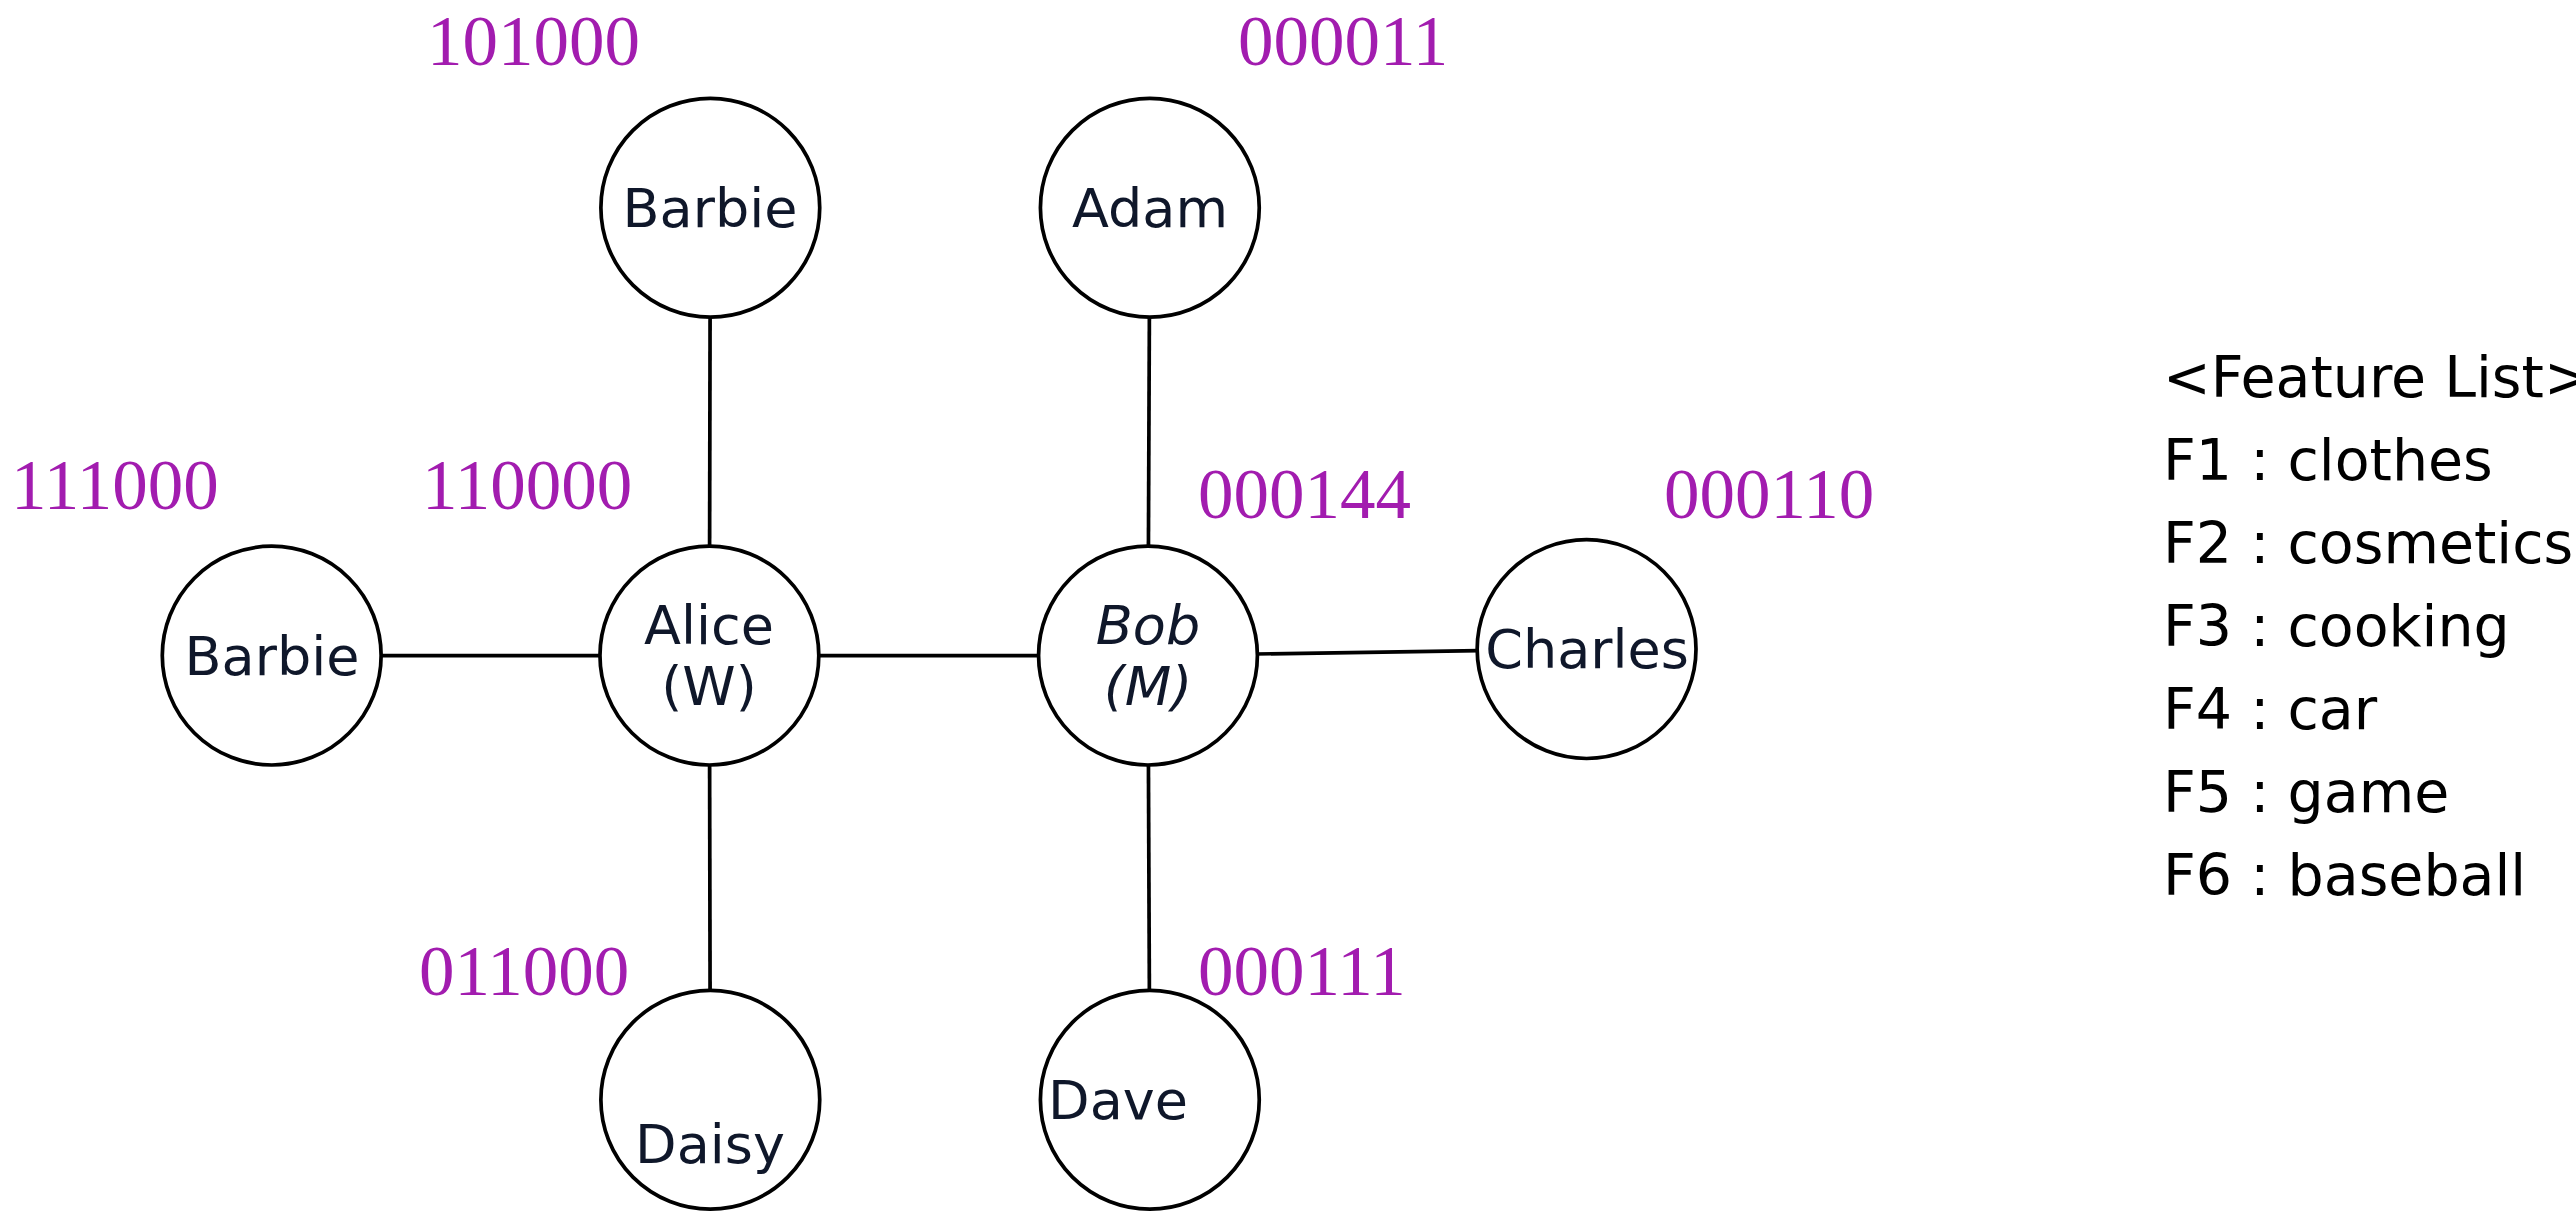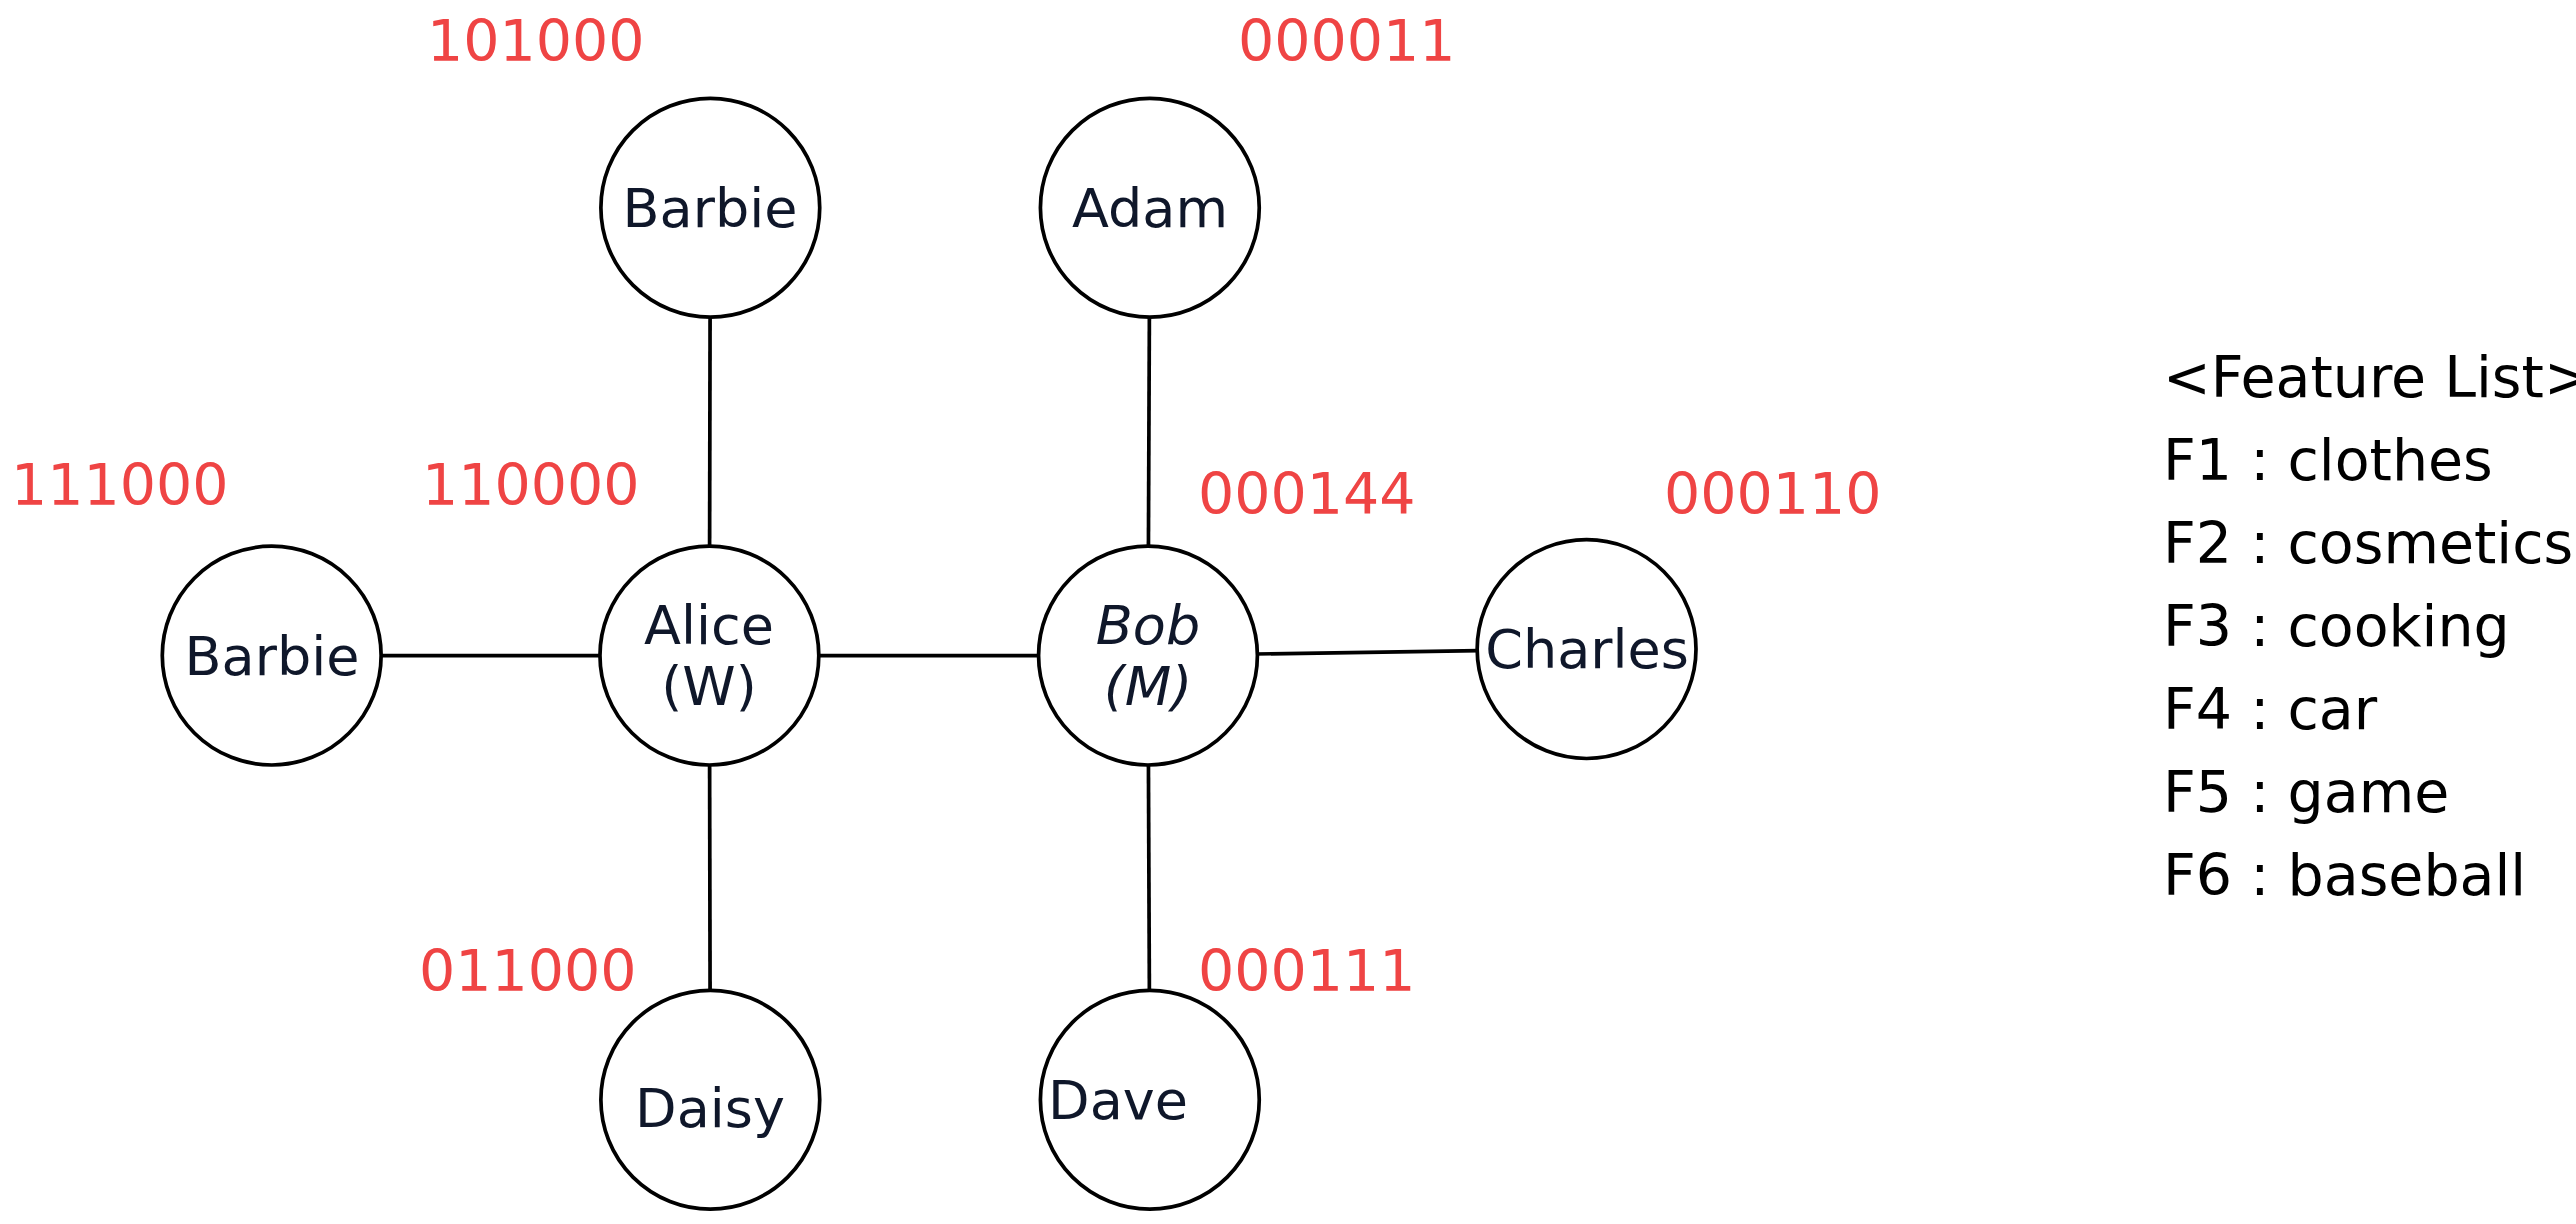--- a/index.html
+++ b/index.html
@@ -31,25 +31,26 @@
     color: #0f172a;
     white-space: nowrap;
     transform: translate(-50%, -50%);
     pointer-events: none;
   }
   .node-label .sub {
     display: block;
   }
   .code-label {
     position: absolute;
-    font-size: 57px;
+    font-size: 71px;
     line-height: 57px;
     letter-spacing: 0px;
-    color: #ef4444;
+    color: #a21caf;
     white-space: nowrap;
+    font-family: Liberation Serif, serif;
   }
   #feature-panel {
     position: absolute;
     left: 2163px;
     top: 336px;
     width: 417px;
   }
   .feature-line {
     font-size: 57px;
     line-height: 83px;
@@ -87,21 +88,21 @@
       </g>
   </svg>
 
   <div id="node-labels">
       <div class="node-label" style="left: 710px; top: 208px;"><span>Barbie</span></div>
       <div class="node-label" style="left: 1150px; top: 208px;"><span>Adam</span></div>
       <div class="node-label" style="left: 272px; top: 656px;"><span>Barbie</span></div>
       <div class="node-label" style="left: 709px; top: 656px;"><span>Alice</span><span class="sub">(W)</span></div>
       <div class="node-label" style="left: 1148px; top: 656px; font-style: italic;"><span>Bob</span><span class="sub">(M)</span></div>
       <div class="node-label" style="left: 1587px; top: 649px;"><span>Charles</span></div>
-      <div class="node-label" style="left: 710px; top: 1108px;"><span>Daisy</span></div>
+      <div class="node-label" style="left: 710px; top: 1144px;"><span>Daisy</span></div>
       <div class="node-label" style="left: 1098px; top: 1100px; margin-left: 20px;"><span>Dave</span></div>
     </div>
   <div id="code-labels">
       <div class="code-label" style="left: 427px; top: 13px;">101000</div>
       <div class="code-label" style="left: 1210px; top: 13px; margin-left: 28px;">000011</div>
       <div class="code-label" style="left: 11px; top: 457px;">111000</div>
       <div class="code-label" style="left: 422px; top: 457px;">110000</div>
       <div class="code-label" style="left: 1198px; top: 466px;">000144</div>
       <div class="code-label" style="left: 1664px; top: 466px;">000110</div>
       <div class="code-label" style="left: 419px; top: 943px;">011000</div>

